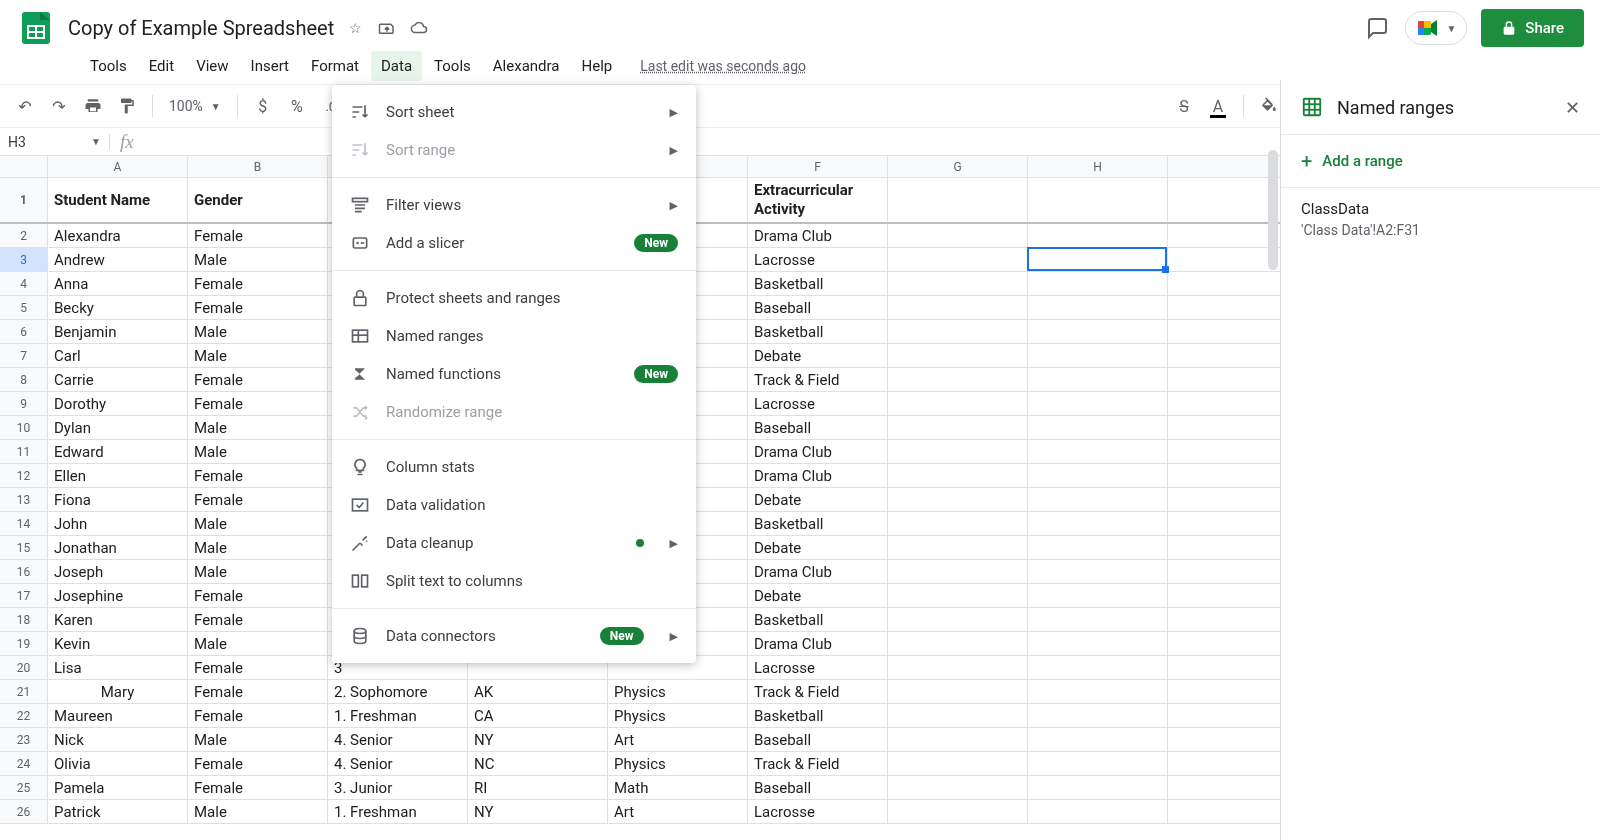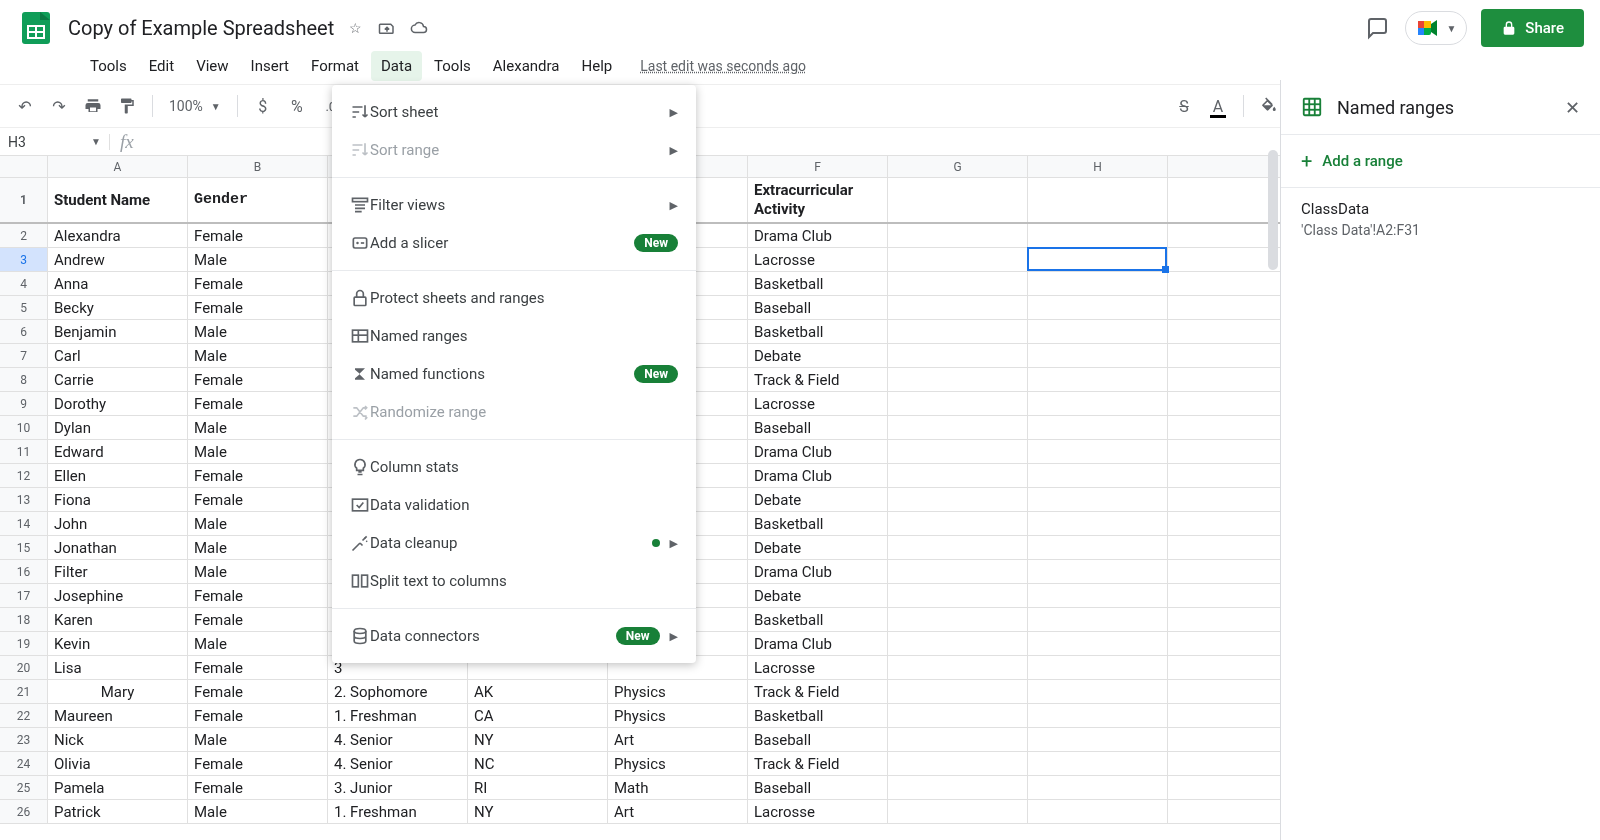--- a/index.html
+++ b/index.html
@@ -56,21 +56,21 @@
   .row.header-row.border-bottom-thick { border-bottom: 2px solid #bdbdbd;}
   .row-h { width:48px; border-right:1px solid #e0e0e0; background:#f8f9fa; display:flex; align-items:center; justify-content:center; font-size:12px; color:#5f6368;}
   .row-h.sel { background:#d3e3fd; color:#1a73e8;}
   .cell { border-right:1px solid #e0e0e0; padding:3px 6px; font-size:15px; overflow:hidden; white-space:nowrap;}
   .cell.wrap { white-space: normal; line-height:1.25;}
   .selected-cell-outline { position:absolute; border:2px solid #1a73e8; pointer-events:none; }
   .sel-handle { position:absolute; width:7px; height:7px; background:#1a73e8; bottom:-4px; right:-4px;}
   
   
   .dropdown { position:absolute; top: 85px; left: 332px; width: 364px; background:#fff; border-radius: 4px; box-shadow: 0 2px 10px rgba(0,0,0,0.25); padding: 8px 0; z-index: 100; font-size:15px;}
-  .dd-item { display:flex; align-items:center; height:38px; padding: 0 18px; cursor:pointer; position:relative; color:#3c4043;}
+  .dd-item { display:flex; align-items:center; height:38px; padding: 0 18px; gap:16px; cursor:pointer; position:relative; color:#3c4043;}
   .dd-item.disabled { color:#9aa0a6;}
   .dd-icon { width:20px; height:20px; display:flex; align-items:center; justify-content:center; color:#5f6368;}
   .dd-item.disabled .dd-icon { color:#bdc1c6;}
   .dd-sep { height:1px; background:#e8eaed; margin:8px 0;}
   .dd-arrow { margin-left:auto; color:#5f6368; font-size:11px;}
   .dd-badge { background:#188038; color:#fff; border-radius:10px; font-size:12px; font-weight:700; padding:2px 10px; margin-left:auto;}
   .dd-dot { width:8px; height:8px; border-radius:50%; background:#188038; margin-left:auto;}
   .dd-badge + .dd-arrow, .dd-dot + .dd-arrow { margin-left:10px;}
   
   
@@ -237,21 +237,21 @@
         <div class="col-h col-D" style="width: 140px;">D</div>
         <div class="col-h col-E" style="width: 140px;">E</div>
         <div class="col-h col-F" style="width: 140px;">F</div>
         <div class="col-h col-G" style="width: 140px;">G</div>
         <div class="col-h col-H" style="width: 140px;">H</div>
       </div>
     <div class="rows" id="rows">
         <div class="row header-row border-bottom-thick">
           <div class="row-h">1</div>
           <div class="cell wrap col-A" style="width: 140px;">Student Name</div>
-          <div class="cell wrap col-B" style="width: 140px; font-family: Liberation Mono, monospace;">Gender</div>
+          <div class="cell wrap col-B" style="width: 140px;">Gender</div>
           <div class="cell wrap col-C" style="width: 140px;"></div>
           <div class="cell wrap col-D" style="width: 140px;"></div>
           <div class="cell wrap col-E" style="width: 140px;"></div>
           <div class="cell wrap col-F" style="width: 140px;">Extracurricular Activity</div>
           <div class="cell wrap col-G" style="width: 140px;"></div>
           <div class="cell wrap col-H" style="width: 140px;"></div>
         </div>
         <div class="row">
           <div class="row-h">2</div>
           <div class="cell col-A" style="width: 140px;">Alexandra</div>
@@ -401,21 +401,21 @@
           <div class="cell col-B" style="width: 140px;">Male</div>
           <div class="cell col-C" style="width: 140px;">2</div>
           <div class="cell col-D" style="width: 140px;"></div>
           <div class="cell col-E" style="width: 140px;"></div>
           <div class="cell col-F" style="width: 140px;">Debate</div>
           <div class="cell col-G" style="width: 140px;"></div>
           <div class="cell col-H" style="width: 140px;"></div>
         </div>
         <div class="row">
           <div class="row-h">16</div>
-          <div class="cell col-A" style="width: 140px;">Filter</div>
+          <div class="cell col-A" style="width: 140px;">Joseph</div>
           <div class="cell col-B" style="width: 140px;">Male</div>
           <div class="cell col-C" style="width: 140px;">1</div>
           <div class="cell col-D" style="width: 140px;"></div>
           <div class="cell col-E" style="width: 140px;"></div>
           <div class="cell col-F" style="width: 140px;">Drama Club</div>
           <div class="cell col-G" style="width: 140px;"></div>
           <div class="cell col-H" style="width: 140px;"></div>
         </div>
         <div class="row">
           <div class="row-h">17</div>

